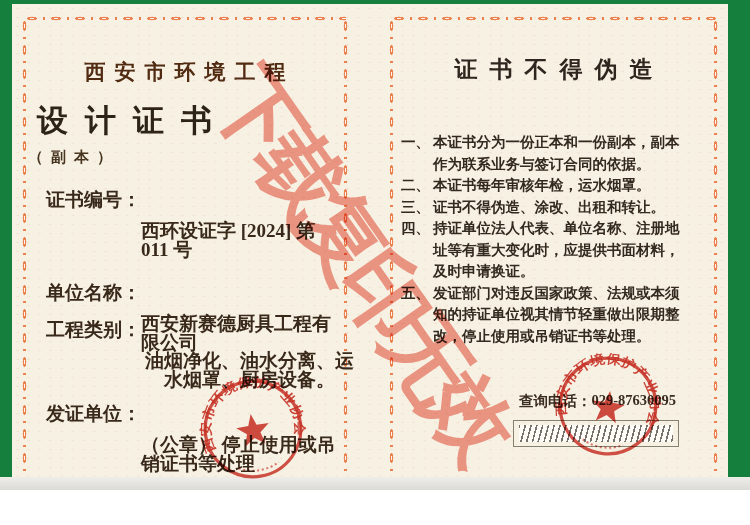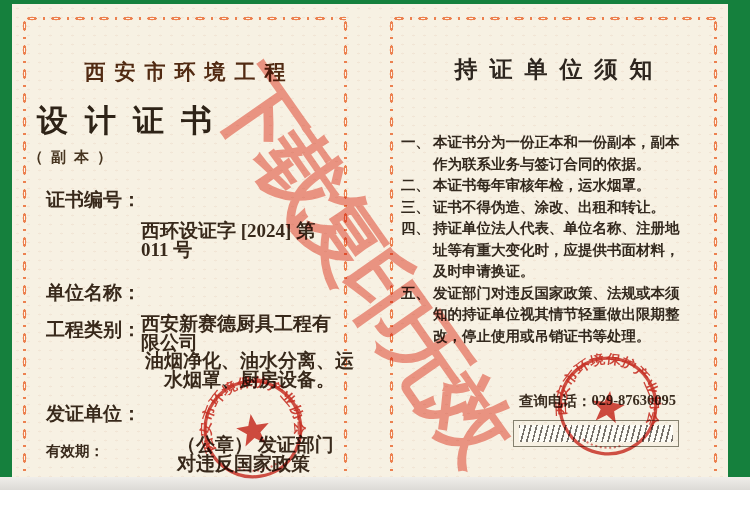--- a/index.html
+++ b/index.html
@@ -46,21 +46,21 @@
   .t2{position:absolute;left:0;top:86px;width:100%;
     font-size:31px;font-weight:bold;letter-spacing:17px;text-indent:17px;color:#2e2317;}
   .sub{position:absolute;left:0;top:134px;width:100%;text-align:left;
     font-size:15px;letter-spacing:8px;text-indent:8px;color:#473520;font-weight:600;}
   .frow{position:absolute;left:26px;width:292px;display:flex;
     font-size:19px;font-weight:bold;color:var(--ink);line-height:19px;}
   .frow .lab{flex:0 0 auto;white-space:nowrap;}
   .frow .val{flex:1 1 auto;margin-top:31px;}
   .r1{top:176px;} .r2{top:222px;} .r3{top:269px;} .r4{top:306px;width:312px;text-align:center;}
   .r4 .val{max-width:228px;}
-  .r5{top:390px;gap:36px;} .r6{top:428px;font-size:14.5px;}
+  .r5{top:390px;} .r6{top:428px;font-size:14.5px;}
 
   
   .rtitle{position:absolute;left:0;top:40px;width:100%;text-align:center;
     font-size:23px;font-weight:600;letter-spacing:12px;text-indent:12px;color:#2e261f;}
   .notices{position:absolute;left:14px;top:118px;width:300px;}
   .notice{display:flex;font-size:14.5px;font-weight:600;color:#33291e;line-height:21.5px;}
   .notice .num{flex:0 0 32px;}
   .notice .txt{flex:0 0 252px;width:252px;}
   .phone-row{position:absolute;left:132px;top:378px;display:flex;
     font-size:14.5px;font-weight:bold;color:#3a2d20;}
@@ -102,34 +102,33 @@
       <div class="frow r3">
         <span class="lab">单位名称：</span>
         <span class="val">西安新赛德厨具工程有限公司</span>
       </div>
       <div class="frow r4">
         <span class="lab">工程类别：</span>
         <span class="val">油烟净化、油水分离、运水烟罩、厨房设备。</span>
       </div>
       <div class="frow r5">
         <span class="lab">发证单位：</span>
-        <span class="val">（公章） 发证部门对违反国家政策</span>
+        <span class="val">（公章） 停止使用或吊销证书等处理</span>
       </div>
       <div class="frow r6">
-        <span class="lab">有效期：</span>
       </div>
     </div>
 
     <div class="panel panel-right">
       <div class="chain chain-h chain-top"></div>
       <div class="chain chain-h chain-bottom"></div>
       <div class="chain chain-v chain-left"></div>
       <div class="chain chain-v chain-right"></div>
 
-      <div class="rtitle">持证单位须知</div>
+      <div class="rtitle">证书不得伪造</div>
 
       <div class="notices">
         <div class="notice">
           <span class="num">一、</span>
           <span class="txt">本证书分为一份正本和一份副本，副本作为联系业务与签订合同的依据。</span>
         </div>
         <div class="notice">
           <span class="num">二、</span>
           <span class="txt">本证书每年审核年检，运水烟罩。</span>
         </div>

